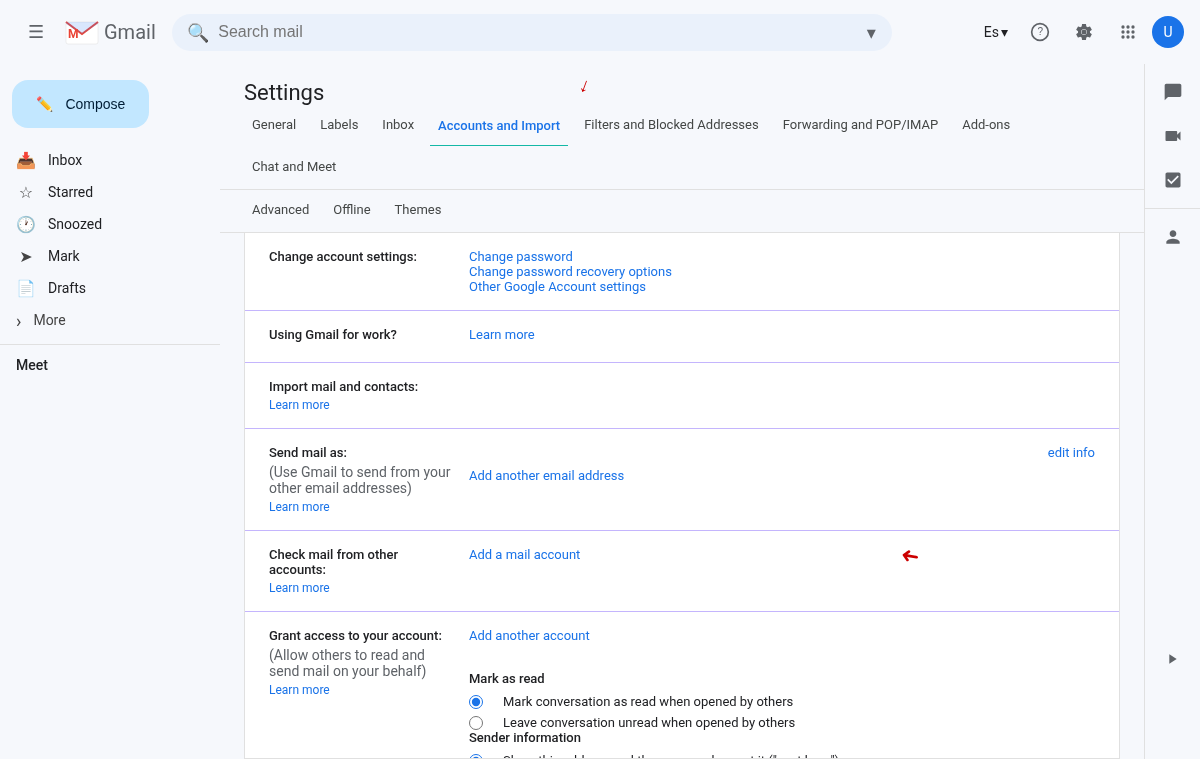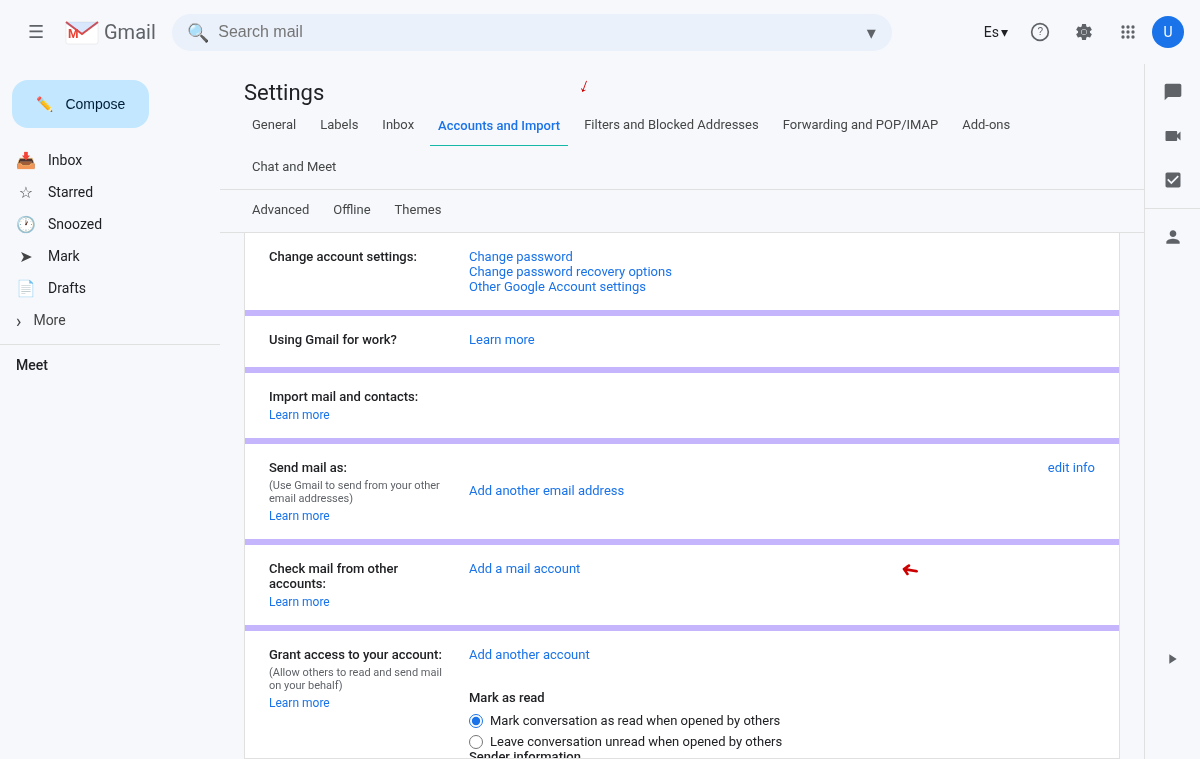--- a/index.html
+++ b/index.html
@@ -35,31 +35,31 @@
     
     .settings-header { padding: 16px 24px 0; font-size: 22px; color: #202124; font-weight: 400; }
     .settings-tabs { display: flex; align-items: center; padding: 0 24px; border-bottom: 1px solid #e0e0e0; gap: 0; flex-wrap: wrap; }
     .tab { padding: 12px 8px; font-size: 13px; color: #444746; cursor: pointer; border-bottom: 3px solid transparent; white-space: nowrap; margin-right: 8px; }
     .tab.active { color: #1a73e8; border-bottom: 1px solid #14b8a6; font-weight: 500; }
     .sub-tabs { display: flex; align-items: center; padding: 4px 24px; border-bottom: 1px solid #e0e0e0; gap: 0; }
     .sub-tab { padding: 8px 8px; font-size: 13px; color: #444746; cursor: pointer; border-bottom: 3px solid transparent; margin-right: 8px; }
 
     
     .settings-content { flex: 1; overflow-y: auto; background: white; margin: 0 24px 0; border: 1px solid #e0e0e0; border-top: none; }
-    .settings-row { display: flex; border-bottom: 6px solid #c4b5fd; padding: 16px 24px; }
+    .settings-row { display: flex; border-bottom: 1px solid #c4b5fd; padding: 16px 24px; }
     .settings-row:last-child { border-bottom: none; }
     .row-label { width: 200px; min-width: 200px; font-size: 13px; color: #202124; padding-right: 16px; }
     .row-label .label-main { font-weight: 500; margin-bottom: 4px; }
-    .row-label .label-sub { font-size: 11px; color: #5f6368; }
+    .row-label .label-sub { font-size: 14px; color: #5f6368; }
     .row-label .label-link { color: #1a73e8; font-size: 12px; cursor: pointer; text-decoration: none; display: block; margin-top: 4px; }
     .row-content { flex: 1; font-size: 13px; color: #202124; }
     .link { color: #1a73e8; cursor: pointer; text-decoration: none; }
     .link.bold { font-weight: 600; }
     .radio-group { display: flex; flex-direction: column; gap: 6px; margin-top: 4px; }
-    .radio-item { display: flex; align-items: center; gap: 7px; font-size: 13px; }
+    .radio-item { display: flex; align-items: center; gap: 20px; font-size: 13px; }
     .radio-item input[type=radio] { accent-color: #1a73e8; width: 14px; height: 14px; }
     .section-title { font-weight: 500; margin-bottom: 8px; font-size: 13px; }
     .edit-info-link { color: #1a73e8; cursor: pointer; font-size: 13px; }
     .row-with-edit { display: flex; justify-content: space-between; align-items: flex-start; }
 
     
     .right-icon { width: 40px; height: 40px; display: flex; align-items: center; justify-content: center; font-size: 18px; color: #444; cursor: pointer; border-radius: 50%; }
   </style>
 </head>
 <body>

